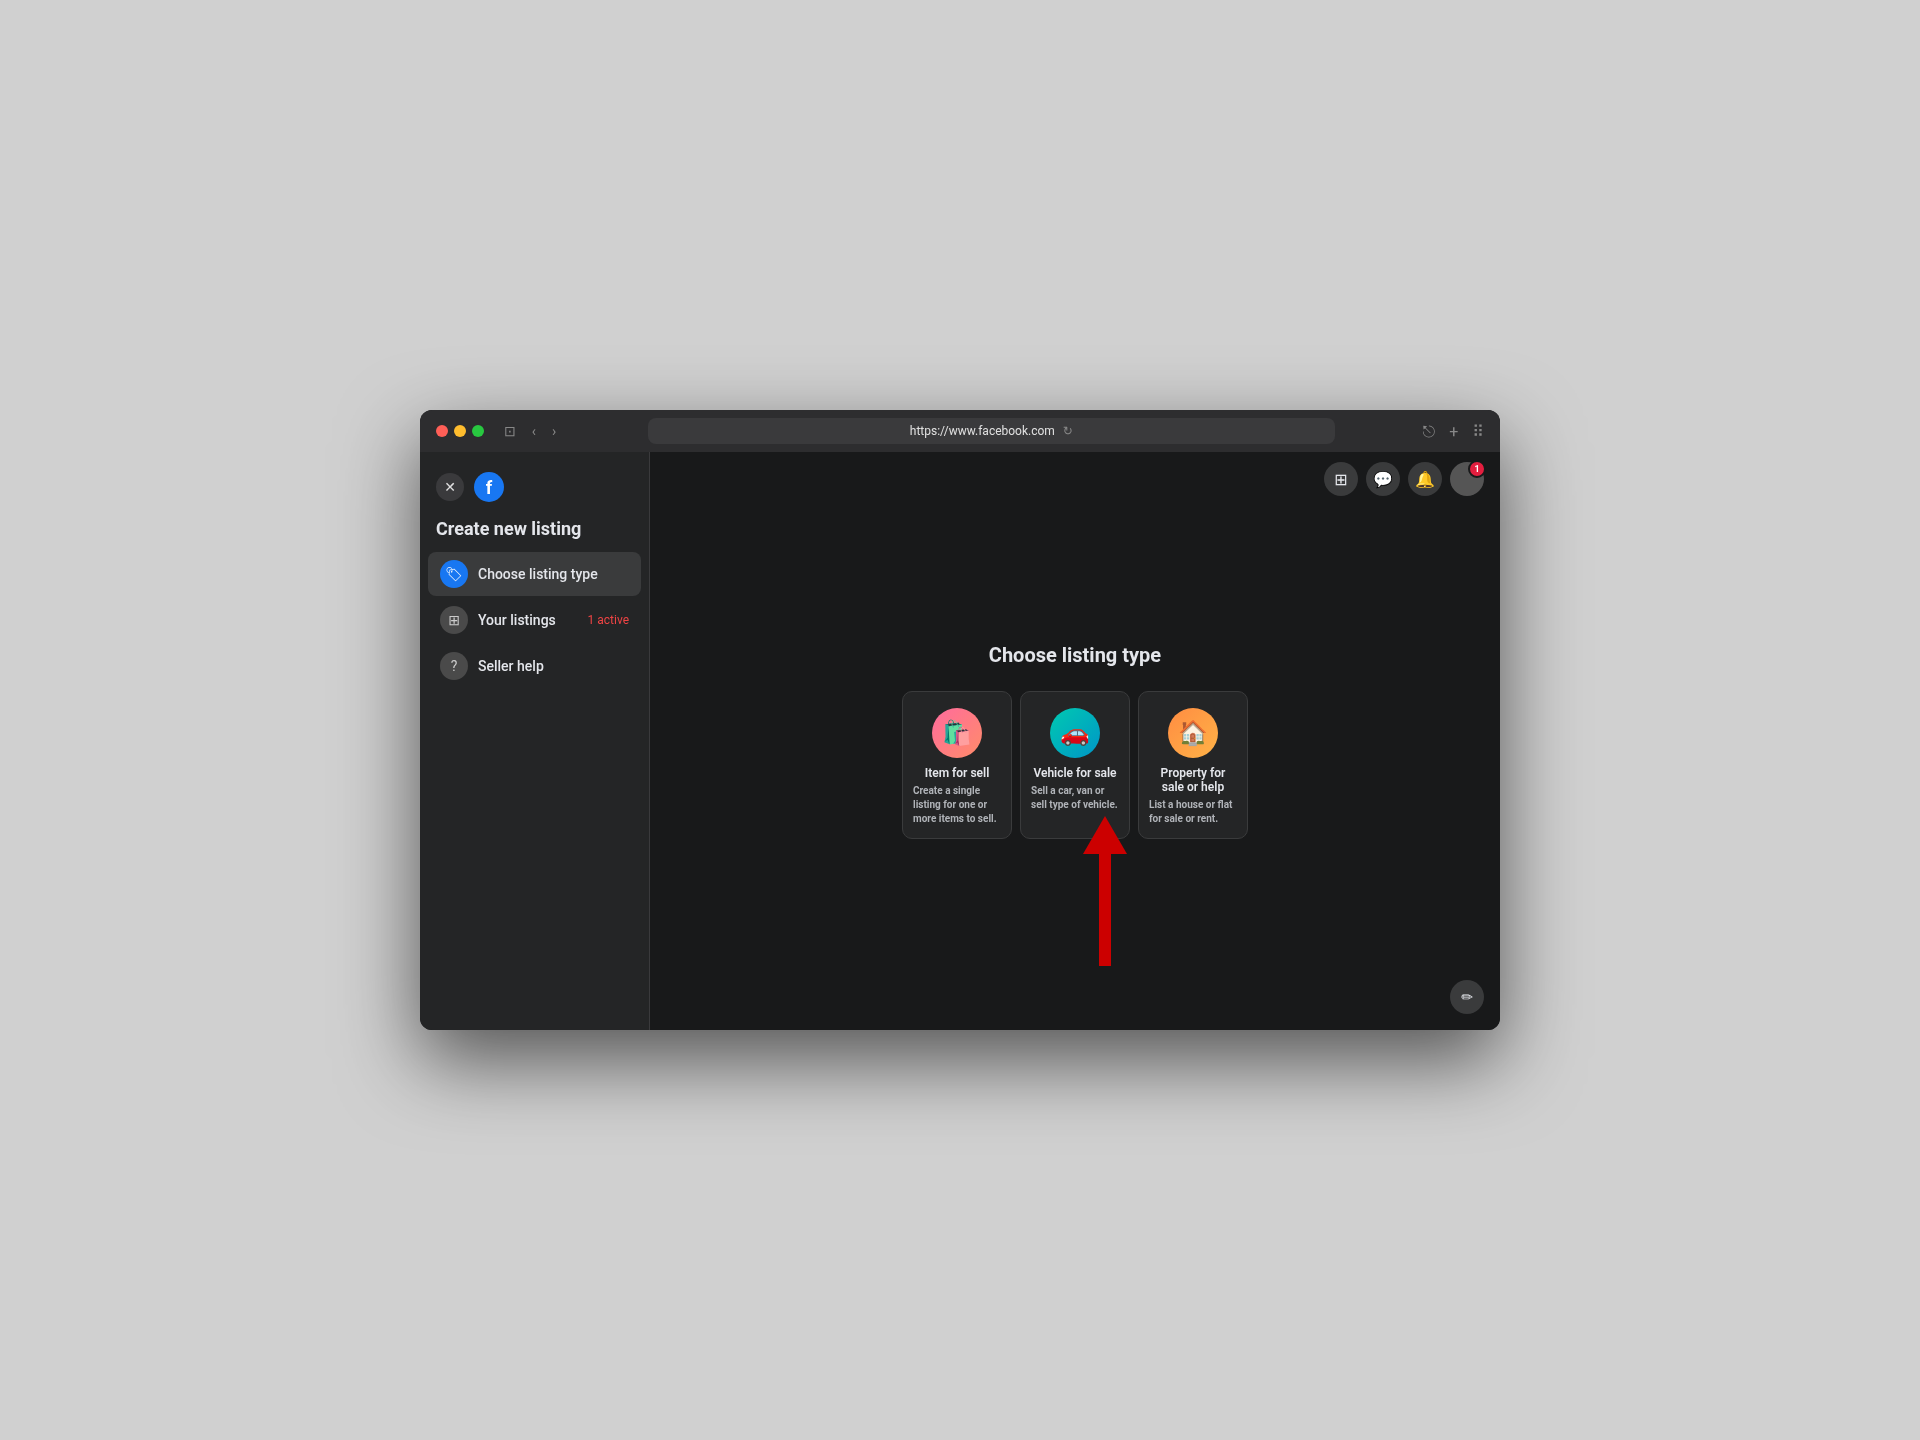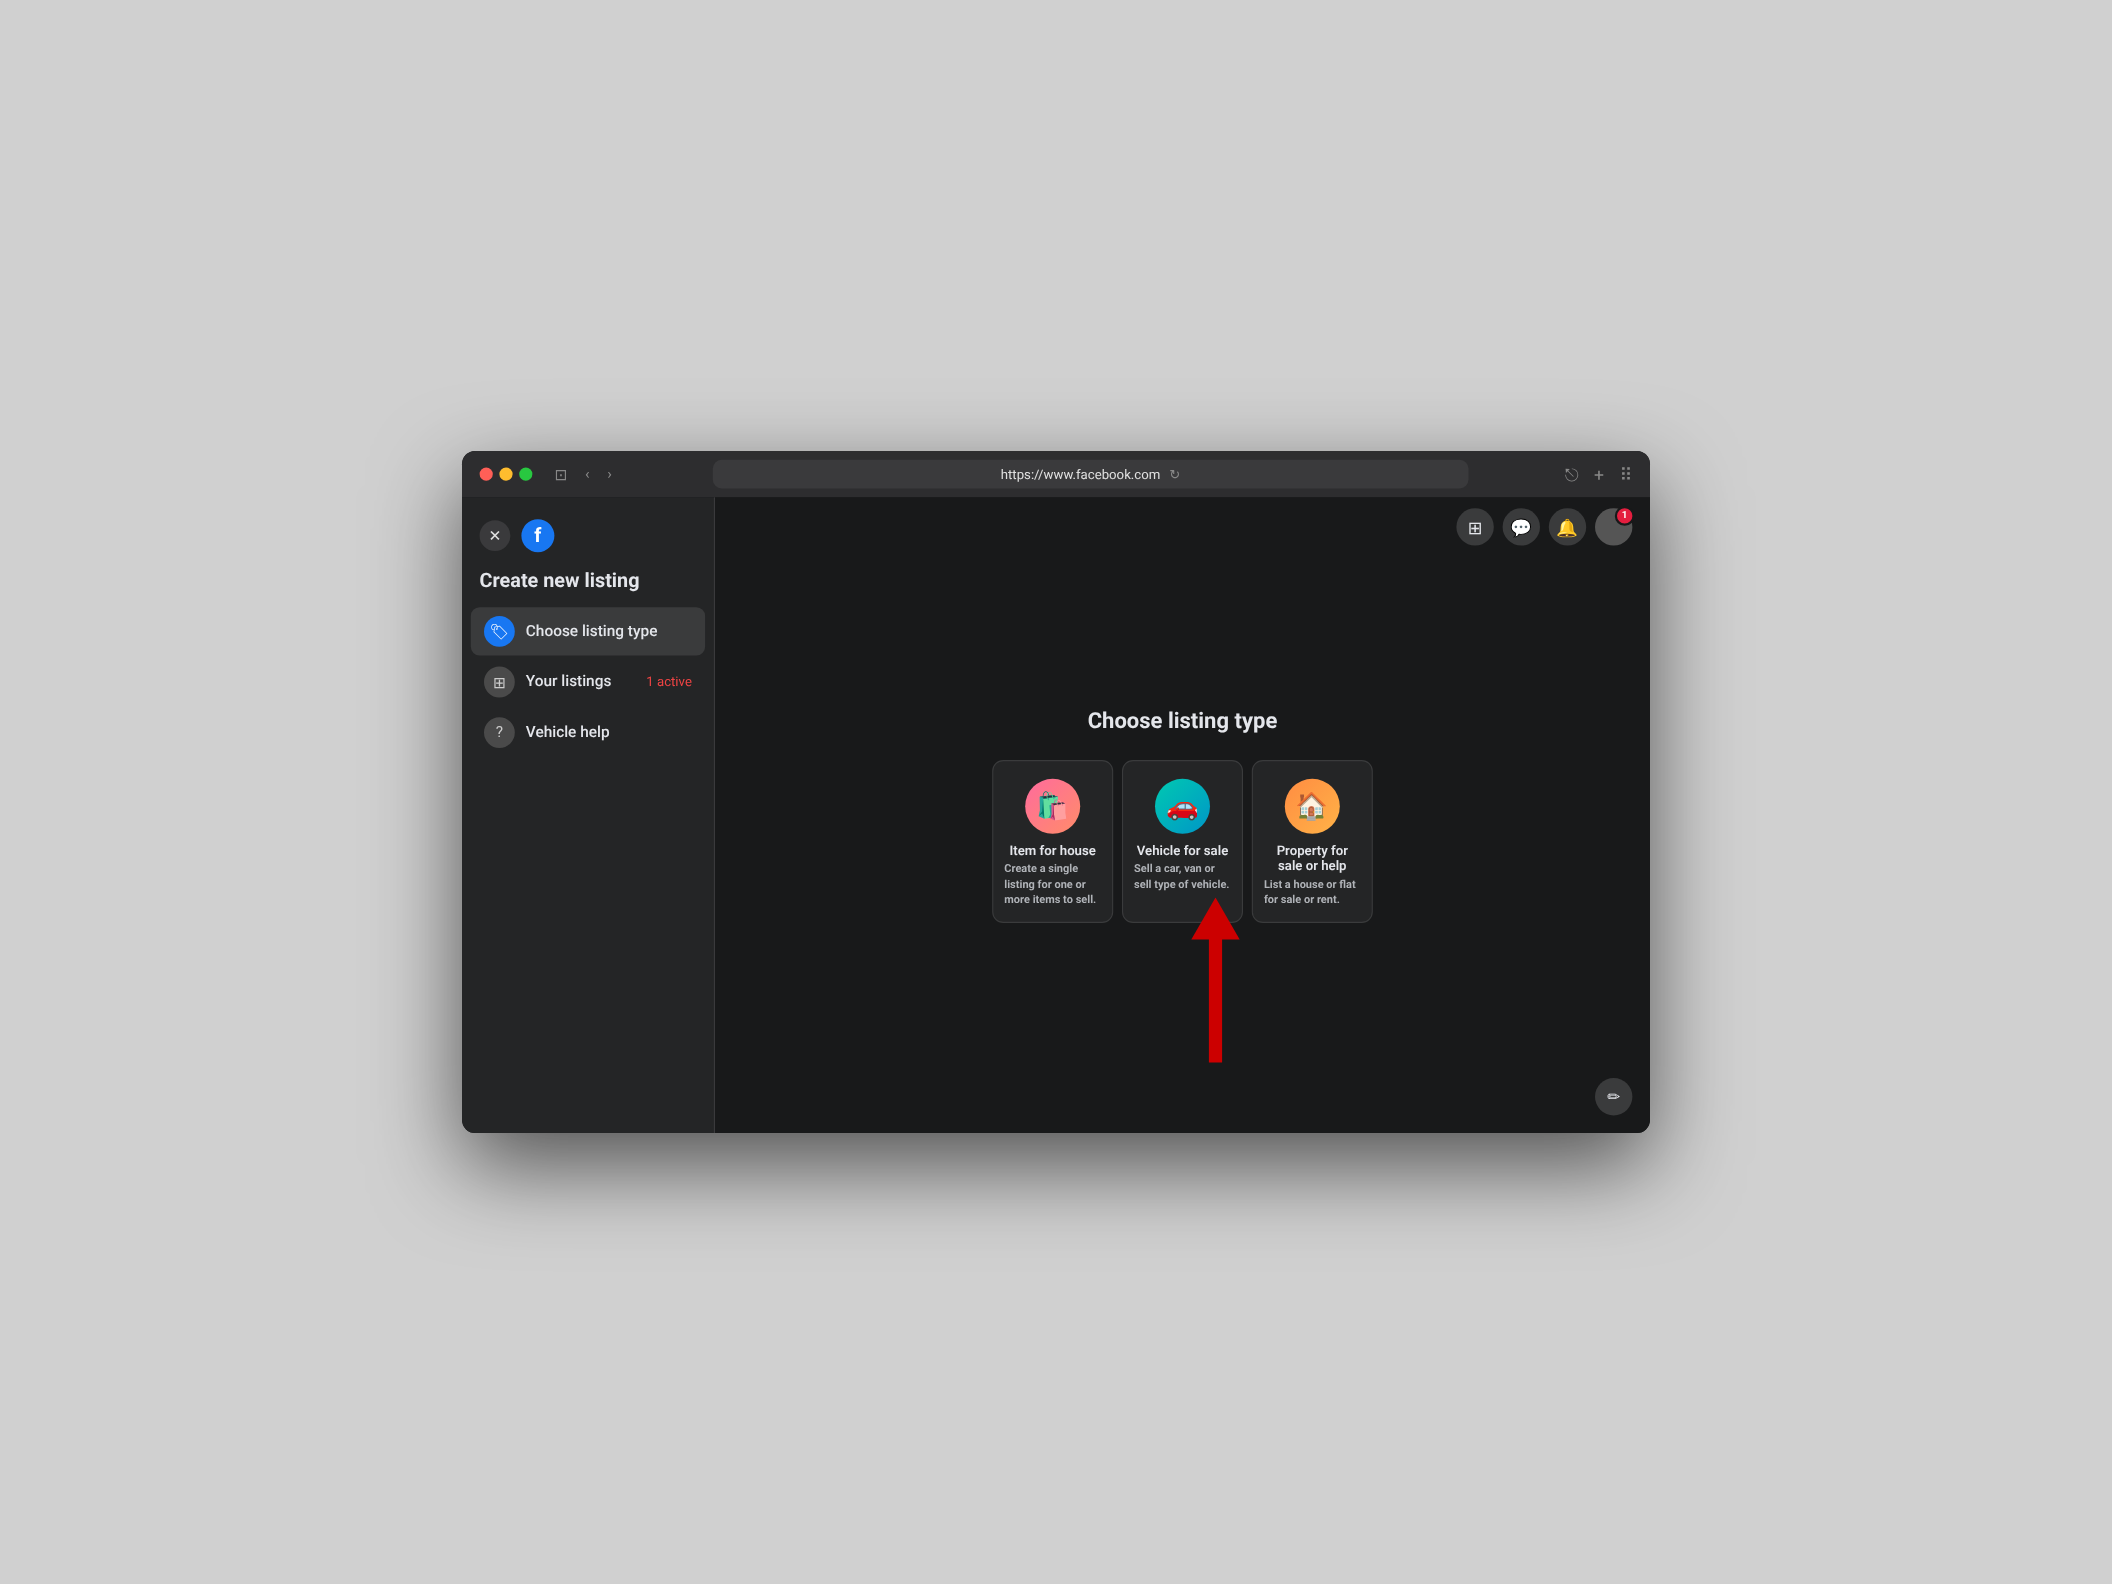--- a/index.html
+++ b/index.html
@@ -391,41 +391,41 @@
       </div>
 
       <div class="sidebar-nav-item">
         <div class="nav-icon gray">⊞</div>
         <span class="nav-label">Your listings</span>
         <span class="nav-badge">1 active</span>
       </div>
 
       <div class="sidebar-nav-item">
         <div class="nav-icon gray">?</div>
-        <span class="nav-label">Vehicle help</span>
+        <span class="nav-label">Seller help</span>
       </div>
     </div>
 
     <div class="main-content">
 
       <div class="top-right-icons">
         <div class="top-icon">⊞</div>
         <div class="top-icon">💬</div>
         <div class="top-icon">🔔</div>
         <div class="user-avatar"></div>
       </div>
 
       <div class="listing-section">
         <div class="listing-title">Choose listing type</div>
 
         <div class="listing-cards">
 
           <div class="listing-card">
             <div class="card-icon pink">🛍️</div>
-            <div class="card-name">Item for house</div>
+            <div class="card-name">Item for sell</div>
             <div class="card-desc">Create a single listing for one or more items to sell.</div>
           </div>
 
           <div class="listing-card">
             <div class="card-icon teal">🚗</div>
             <div class="card-name">Vehicle for sale</div>
             <div class="card-desc">Sell a car, van or sell type of vehicle.</div>
           </div>
 
           <div class="listing-card">

